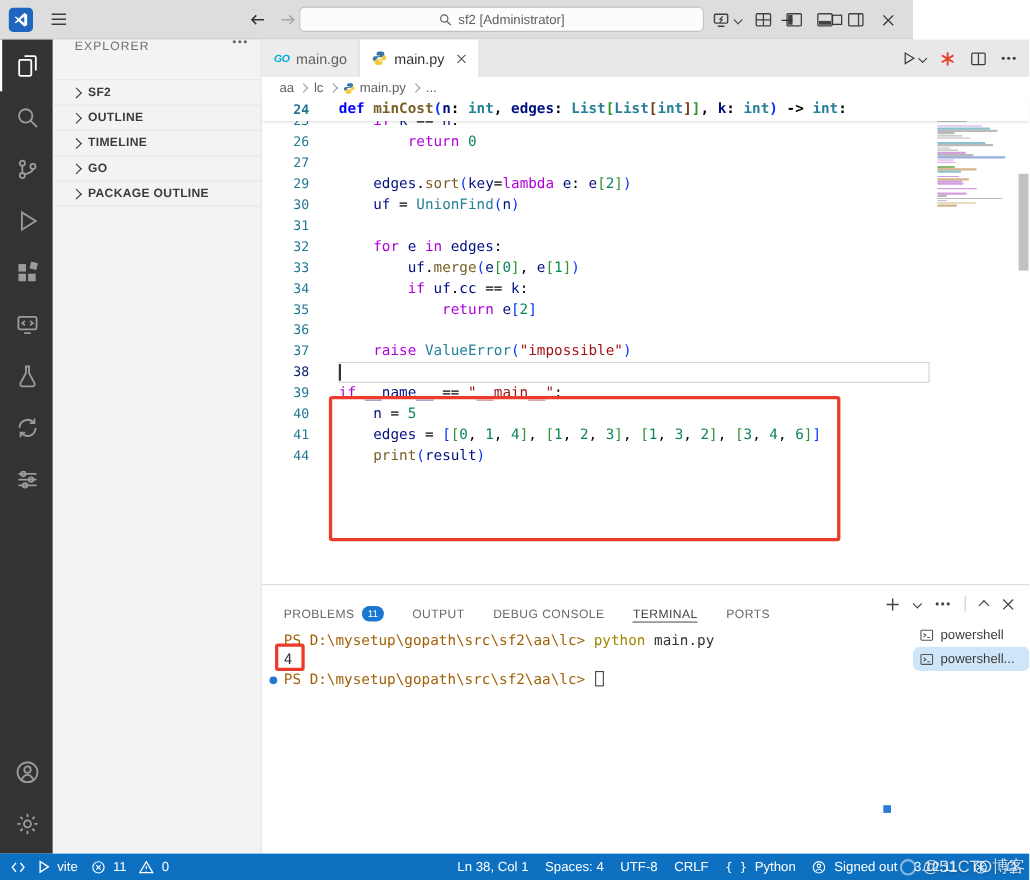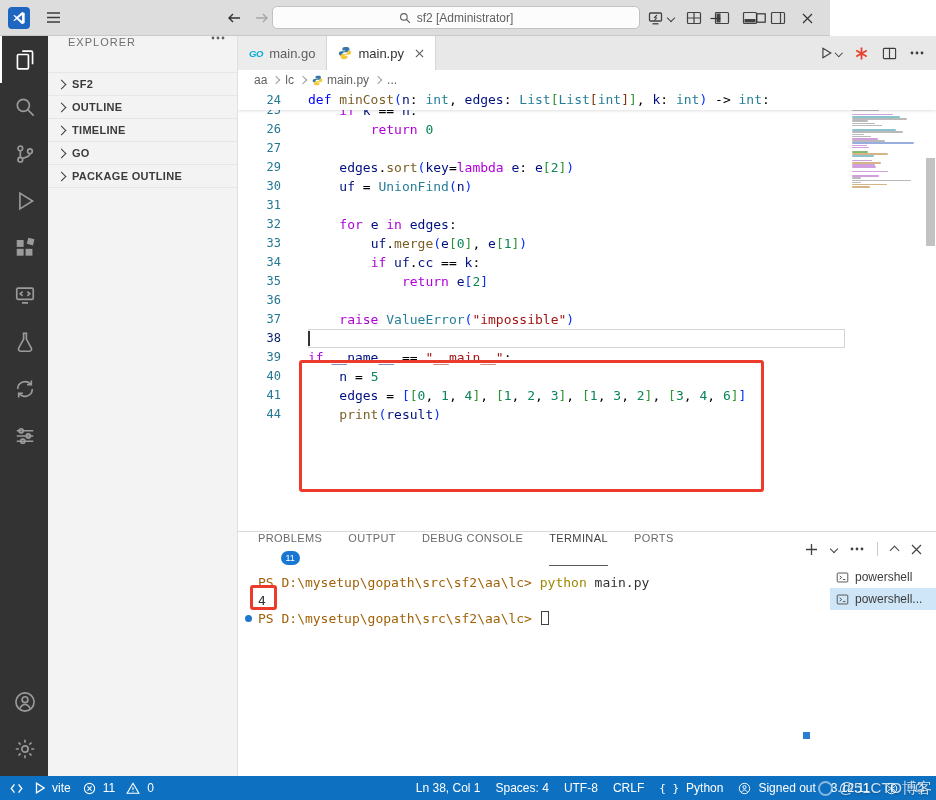--- a/index.html
+++ b/index.html
@@ -22,21 +22,21 @@
   
   .activitybar{position:absolute;left:0;top:36px;width:48px;height:740px;background:#333333;display:flex;flex-direction:column;}
   .ab-item{height:47px;display:flex;align-items:center;justify-content:center;color:#9b9b9b;border-left:2px solid transparent;box-sizing:border-box;cursor:pointer;}
   .ab-item.active{color:#ffffff;border-left-color:#ffffff;}
   .ab-bottom{margin-top:auto;padding-bottom:4px;}
 
   
   .sidebar{position:absolute;left:48px;top:36px;width:190px;height:740px;background:#f3f3f3;border-right:1px solid #e0e0e0;box-sizing:border-box;}
   .sb-header{height:36px;display:flex;align-items:flex-start;padding:0 12px 0 20px;font-size:11px;letter-spacing:1px;color:#6f6f6f;}
   .sb-more{margin-left:auto;color:#616161;cursor:pointer;}
-  .section{height:22px;display:flex;align-items:center;font-size:11px;font-weight:bold;color:#3b3b3b;letter-spacing:.3px;border-top:1px solid #e6e6e6;padding-left:4px;cursor:pointer;}
+  .section{height:22px;display:flex;align-items:center;font-size:11px;font-weight:bold;color:#3b3b3b;letter-spacing:.3px;border-top:1px solid #e6e6e6;padding-left:12px;cursor:pointer;}
   #sb-sections{border-bottom:1px solid #e6e6e6;}
   .chev{display:inline-block;width:6px;height:6px;border-right:1.5px solid currentColor;border-bottom:1.5px solid currentColor;}
   .chev.right{transform:rotate(-45deg);margin:0 7px 0 6px;}
   .chev.down{transform:rotate(45deg);}
   .chev.up{transform:rotate(-135deg);}
 
   
   .editor-area{position:absolute;left:238px;top:36px;width:698px;height:495px;background:#fff;}
   .tabstrip{position:absolute;left:0;top:0;width:100%;height:34px;background:#e8e8e8;display:flex;align-items:stretch;box-sizing:border-box;}
   #tabs{display:flex;}
@@ -46,50 +46,50 @@
   .tab .closer{margin-left:5px;color:#5a5a5a;display:flex;cursor:pointer;}
   .editor-actions{margin-left:auto;display:flex;align-items:center;gap:13px;padding-right:12px;color:#3c3c3c;}
   .breadcrumb{position:absolute;left:0;top:34px;width:100%;height:20px;display:flex;align-items:center;padding-left:16px;font-size:12px;color:#616161;background:#fff;box-sizing:border-box;}
   .bc-item{display:flex;align-items:center;gap:4px;cursor:pointer;}
   .bsep{width:5px;height:5px;border-right:1.3px solid #9b9b9b;border-bottom:1.3px solid #9b9b9b;transform:rotate(-45deg);margin:0 6px;}
 
   .code-region{position:absolute;left:0;top:54px;right:0;bottom:0;overflow:hidden;}
   .sticky{position:absolute;left:0;top:0;right:0;height:20px;background:#fff;z-index:5;box-shadow:0 1px 3px rgba(0,0,0,.13);}
   .lines{position:absolute;left:0;top:20px;right:0;bottom:0;overflow:hidden;z-index:1;}
   .line{position:relative;display:flex;height:19px;line-height:19px;font-family:"DejaVu Sans Mono","Liberation Mono",monospace;font-size:13px;}
-  .sticky .line{height:20px;line-height:20px;}
+  .sticky .line{height:20px;line-height:20px;font-weight:bold;}
   .gutter{flex:0 0 70px;box-sizing:border-box;padding-right:27px;text-align:right;color:#237893;font-size:12px;cursor:pointer;}
   .line.cur .gutter{color:#0b216f;}
   .code{white-space:pre;}
   .tk-p{color:#000000}.tk-d{color:#0000ff}.tk-k{color:#af00db}.tk-f{color:#795e26}.tk-t{color:#267f99}
   .tk-v{color:#001080}.tk-n{color:#098658}.tk-s{color:#a31515}.tk-c{color:#008000}
   .tk-b1{color:#0431fa}.tk-b2{color:#319331}.tk-b3{color:#7b3814}
   .curbox{position:absolute;left:70px;width:537px;top:0;height:19px;border:1px solid #d4d4d4;box-sizing:border-box;pointer-events:none;}
   .caret{position:absolute;left:70px;top:2px;width:2px;height:15px;background:#333;}
   .minimap{position:absolute;top:2px;right:14px;width:70px;z-index:4;}
   .mrow{border-radius:1px;height:1.6px;margin-bottom:.6px;opacity:.8;}
   .vthumb{position:absolute;right:1px;top:122px;width:9px;height:88px;background:rgba(0,0,0,.24);z-index:8;cursor:pointer;}
 
   
   .panel{position:absolute;left:238px;top:531px;width:698px;height:245px;background:#fff;border-top:1px solid #d9d9d9;box-sizing:border-box;}
   .panel-tabs-row{position:absolute;left:0;top:0;width:100%;height:34px;display:flex;align-items:center;}
   #panel-tabs{display:flex;gap:26px;padding-left:20px;font-size:11px;letter-spacing:.4px;color:#696969;height:100%;align-items:stretch;}
-  .ptab{display:flex;align-items:center;gap:7px;cursor:pointer;border-bottom:1px solid transparent;box-sizing:border-box;flex-direction:column;}
+  .ptab{display:flex;align-items:flex-end;gap:7px;cursor:pointer;border-bottom:1px solid transparent;box-sizing:border-box;}
   .ptab.active{color:#424242;border-bottom-color:#5a5a5a;}
   .badge{background:#1976d2;color:#fff;font-size:9px;border-radius:9px;padding:2px 5px;letter-spacing:0;}
   .panel-actions{margin-left:auto;display:flex;align-items:center;gap:13px;padding-right:14px;color:#424242;}
   .pa-sep{width:1px;height:14px;background:#c9c9c9;}
   .terminal{position:absolute;left:0;top:34px;right:108px;bottom:0;padding:8px 0 0 20px;font-family:"DejaVu Sans Mono","Liberation Mono",monospace;font-size:13px;color:#333;overflow:hidden;}
   .tline{position:relative;height:18px;line-height:18px;white-space:pre;}
   .tt-prompt{color:#a16207}.tt-cmd{color:#a08700}.tt-plain{color:#333333}
   .tdot{position:absolute;left:-13px;top:5px;width:7px;height:7px;border-radius:50%;background:#1f77d0;}
   .tcursor{display:inline-block;width:8px;height:14px;border:1px solid #444;vertical-align:-2px;margin-left:1px;box-sizing:border-box;}
   .term-profiles{position:absolute;right:0;top:34px;width:106px;bottom:0;font-size:12px;color:#3b3b3b;}
   .prof{height:22px;display:flex;align-items:center;gap:6px;padding:0 2px 0 6px;cursor:pointer;white-space:nowrap;overflow:hidden;}
-  .prof.selected{background:#cfe6f8;}
+  .prof.selected{background:#cfe6f8;border-radius:6px;}
   .term-mark{position:absolute;left:565px;top:200px;width:7px;height:7px;background:#2b7cd3;}
 
   
   .statusbar{position:absolute;left:0;top:776px;width:936px;height:24px;background:#0e70c0;color:#fff;display:flex;align-items:center;padding:0 10px;box-sizing:border-box;font-size:12px;}
   .sb-left{display:flex;gap:12px;align-items:center;}
   .sb-right{margin-left:auto;display:flex;gap:15px;align-items:center;}
   .sb-item{display:flex;gap:7px;align-items:center;white-space:nowrap;cursor:pointer;}
   .mono{font-family:"DejaVu Sans Mono","Liberation Mono",monospace;font-size:11px;}
 
   

